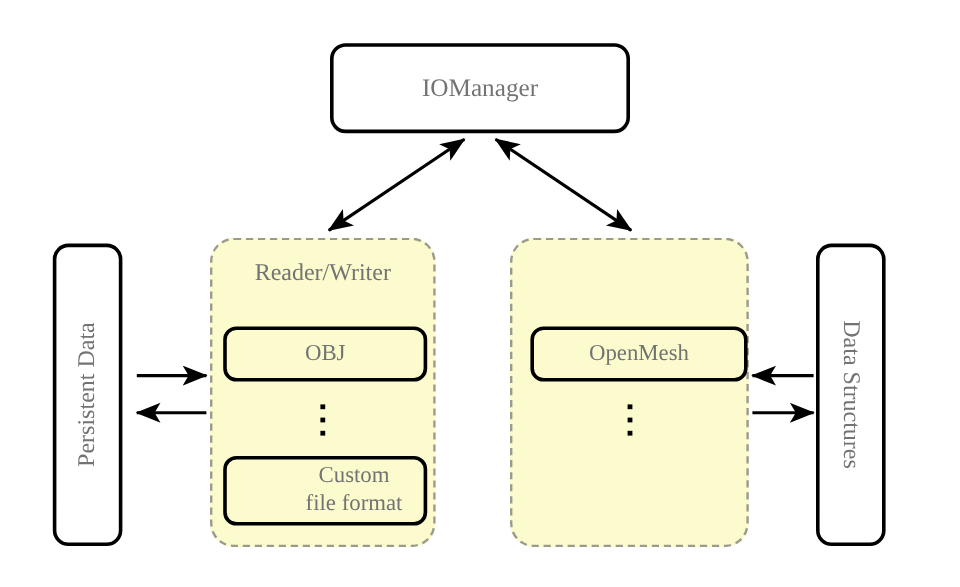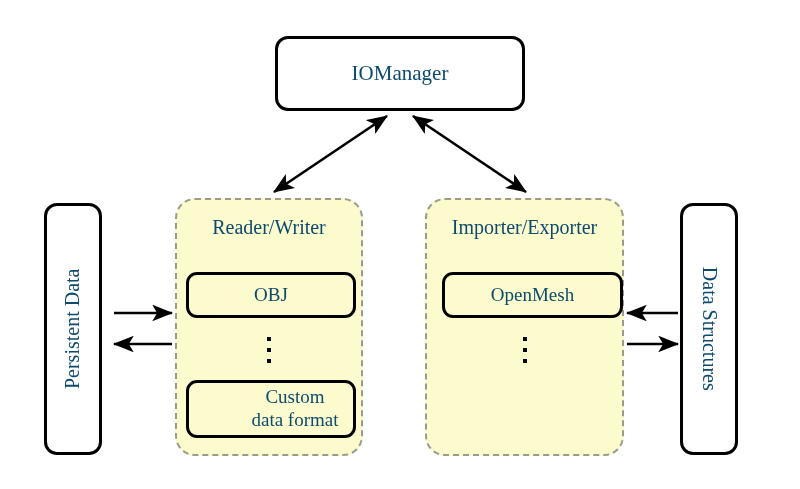--- a/index.html
+++ b/index.html
@@ -6,21 +6,21 @@
     margin: 0;
     padding: 0;
     background: #ffffff;
   }
   #canvas {
     position: relative;
     width: 800px;
     height: 489px;
     background: #ffffff;
     font-family: "Liberation Serif", "DejaVu Serif", serif;
-    color: #0c4a6e;
+    color: #737373;
     overflow: hidden;
   }
   .node {
     position: absolute;
     box-sizing: border-box;
     display: flex;
     align-items: center;
     justify-content: center;
     text-align: center;
     background: #ffffff;
@@ -195,27 +195,26 @@
 
     <div class="vdots">
       <span></span>
       <span></span>
       <span></span>
     </div>
 
     <div class="inner-box inner-bottom">
       <span>
         <span>Custom</span><br>
-        <span>data format</span>
+        <span>file format</span>
       </span>
     </div>
   </div>
 
   <div class="group" id="group-importerexporter">
-    <div class="group-title">Importer/Exporter</div>
 
     <div class="inner-box inner-top">
       <span>OpenMesh</span>
     </div>
 
     <div class="vdots">
       <span></span>
       <span></span>
       <span></span>
     </div>

